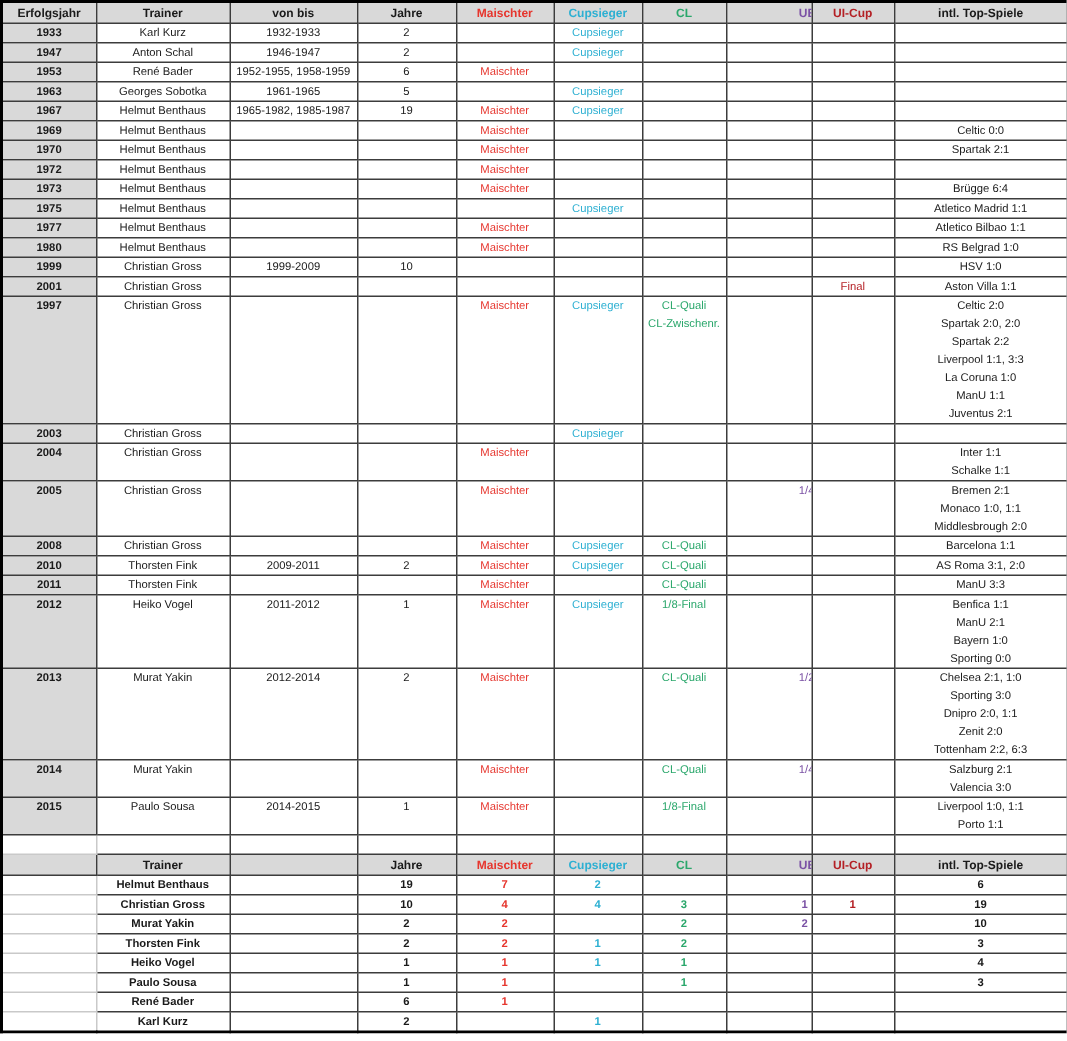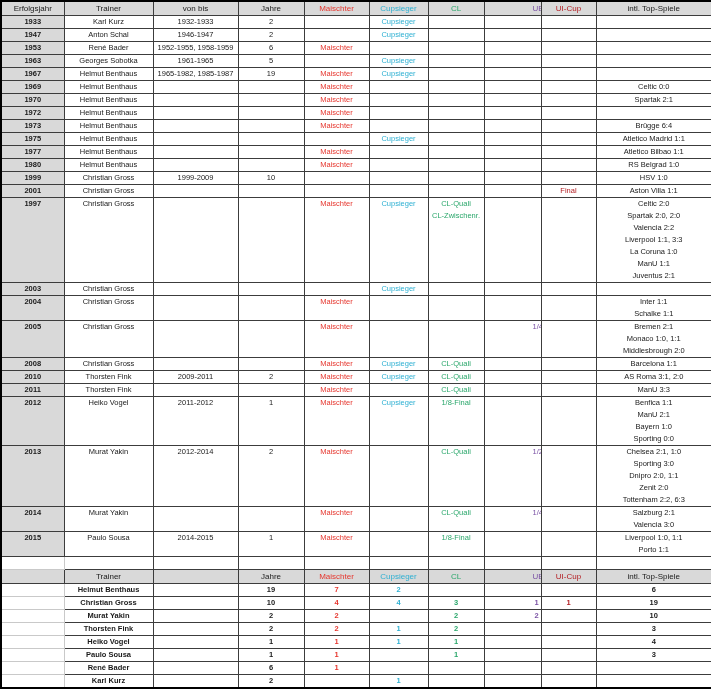--- a/index.html
+++ b/index.html
@@ -21,21 +21,21 @@
     vertical-align:top;
     font-size:7.5px;
     line-height:12px;
     height:12px;
     color:#1a1a1a;
     overflow:hidden;
     white-space:nowrap;
   }
   th{
     background:var(--hdrgray,#d9d9d9);
-    font-weight:normal;
+    font-weight:bold;
     font-size:8px;
     height:13px;
     line-height:13px;
   }
   .year-cell{background:var(--hdrgray,#d9d9d9);font-weight:bold;}
   .c-red{color:var(--red,#e6362e);}
   .c-cyan{color:var(--cyan,#2eb0d2);}
   .c-green{color:var(--green,#2aa76b);}
   .c-purple{color:var(--purple,#7b52a5);padding-left:48px;}
   .c-darkred{color:var(--darkred,#b42025);}
@@ -271,21 +271,21 @@
           <td class="c-cyan">Cupsieger</td>
           <td class="c-green multiline">
             <div>CL-Quali</div>
             <div>CL-Zwischenr.</div>
           </td>
           <td class="c-purple"></td>
           <td class="c-darkred"></td>
           <td class="multiline">
             <div>Celtic 2:0</div>
             <div>Spartak 2:0, 2:0</div>
-            <div>Valencia 2:2</div>
+            <div>Spartak 2:2</div>
             <div>Liverpool 1:1, 3:3</div>
             <div>La Coruna 1:0</div>
             <div>ManU 1:1</div>
             <div>Juventus 2:1</div>
           </td>
         </tr>
         <tr>
           <td class="year-cell">2003</td>
           <td>Christian Gross</td>
           <td></td>

